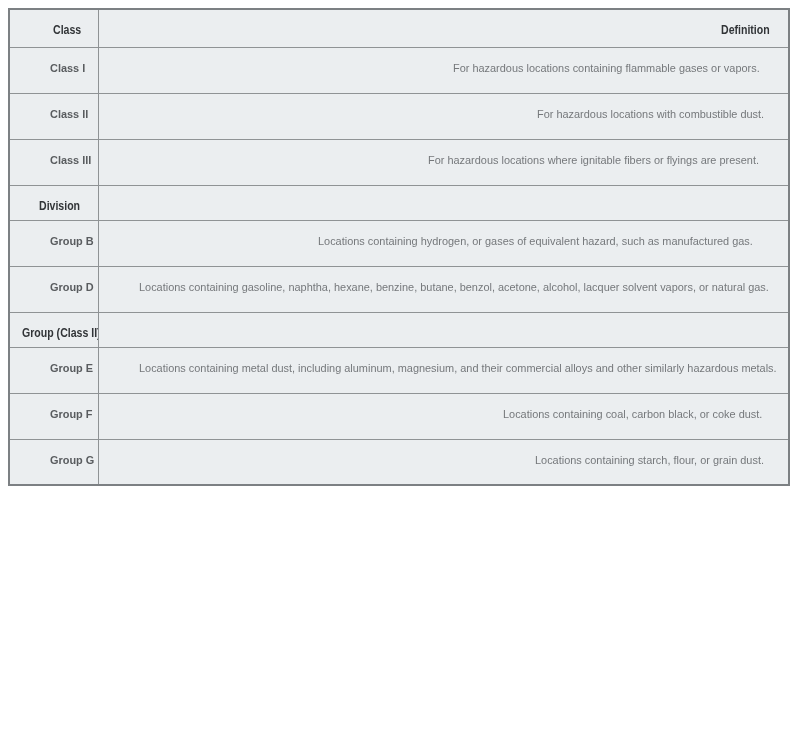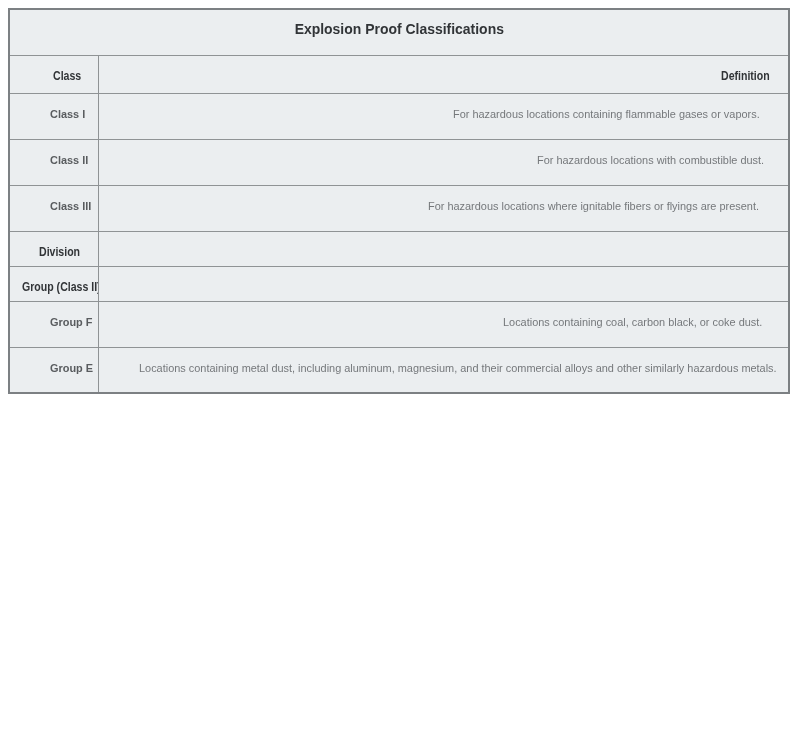--- a/index.html
+++ b/index.html
@@ -89,25 +89,20 @@
 </head>
 <body>
 
 <div class="page">
   <table class="cls-table">
     <colgroup>
       <col class="col-class">
       <col class="col-def">
     </colgroup>
     <thead>
-      <tr class="title-row">
-        <th colspan="2">
-          <span class="condensed title-text">Explosion Proof Classifications</span>
-        </th>
-      </tr>
       <tr class="header-row">
         <th>
           <span class="condensed">Class</span>
         </th>
         <th>
           <span class="condensed">Definition</span>
         </th>
       </tr>
     </thead>
     <tbody id="rows">
@@ -136,39 +131,63 @@
     </td>
   </tr>
         <tr class="section-row">
     <td>
       <span class="row-label condensed">Division</span>
     </td>
     <td>
       <span class="row-def"></span>
     </td>
   </tr>
+        <tr class="data-row">
+    <td>
+      <span class="row-label">Group B</span>
+    </td>
+    <td>
+      <span class="row-def">Locations containing hydrogen, or gases of equivalent hazard, such as manufactured gas.</span>
+    </td>
+  </tr>
+        <tr class="data-row">
+    <td>
+      <span class="row-label">Group D</span>
+    </td>
+    <td>
+      <span class="row-def">Locations containing gasoline, naphtha, hexane, benzine, butane, benzol, acetone, alcohol, lacquer solvent vapors, or natural gas.</span>
+    </td>
+  </tr>
         <tr class="section-row">
     <td>
       <span class="row-label condensed">Group (Class II)</span>
     </td>
     <td>
       <span class="row-def"></span>
+    </td>
+  </tr>
+        <tr class="data-row">
+    <td>
+      <span class="row-label">Group E</span>
+    </td>
+    <td>
+      <span class="row-def">Locations containing metal dust, including aluminum, magnesium, and their commercial alloys and other similarly hazardous metals.</span>
     </td>
   </tr>
         <tr class="data-row">
     <td>
       <span class="row-label">Group F</span>
     </td>
     <td>
       <span class="row-def">Locations containing coal, carbon black, or coke dust.</span>
     </td>
   </tr>
         <tr class="data-row">
     <td>
-      <span class="row-label">Group E</span>
+      <span class="row-label">Group G</span>
     </td>
     <td>
-      <span class="row-def">Locations containing metal dust, including aluminum, magnesium, and their commercial alloys and other similarly hazardous metals.</span>
+      <span class="row-def">Locations containing starch, flour, or grain dust.</span>
     </td>
   </tr>
       </tbody>
   </table>
 </div>
 
 </body></html>

